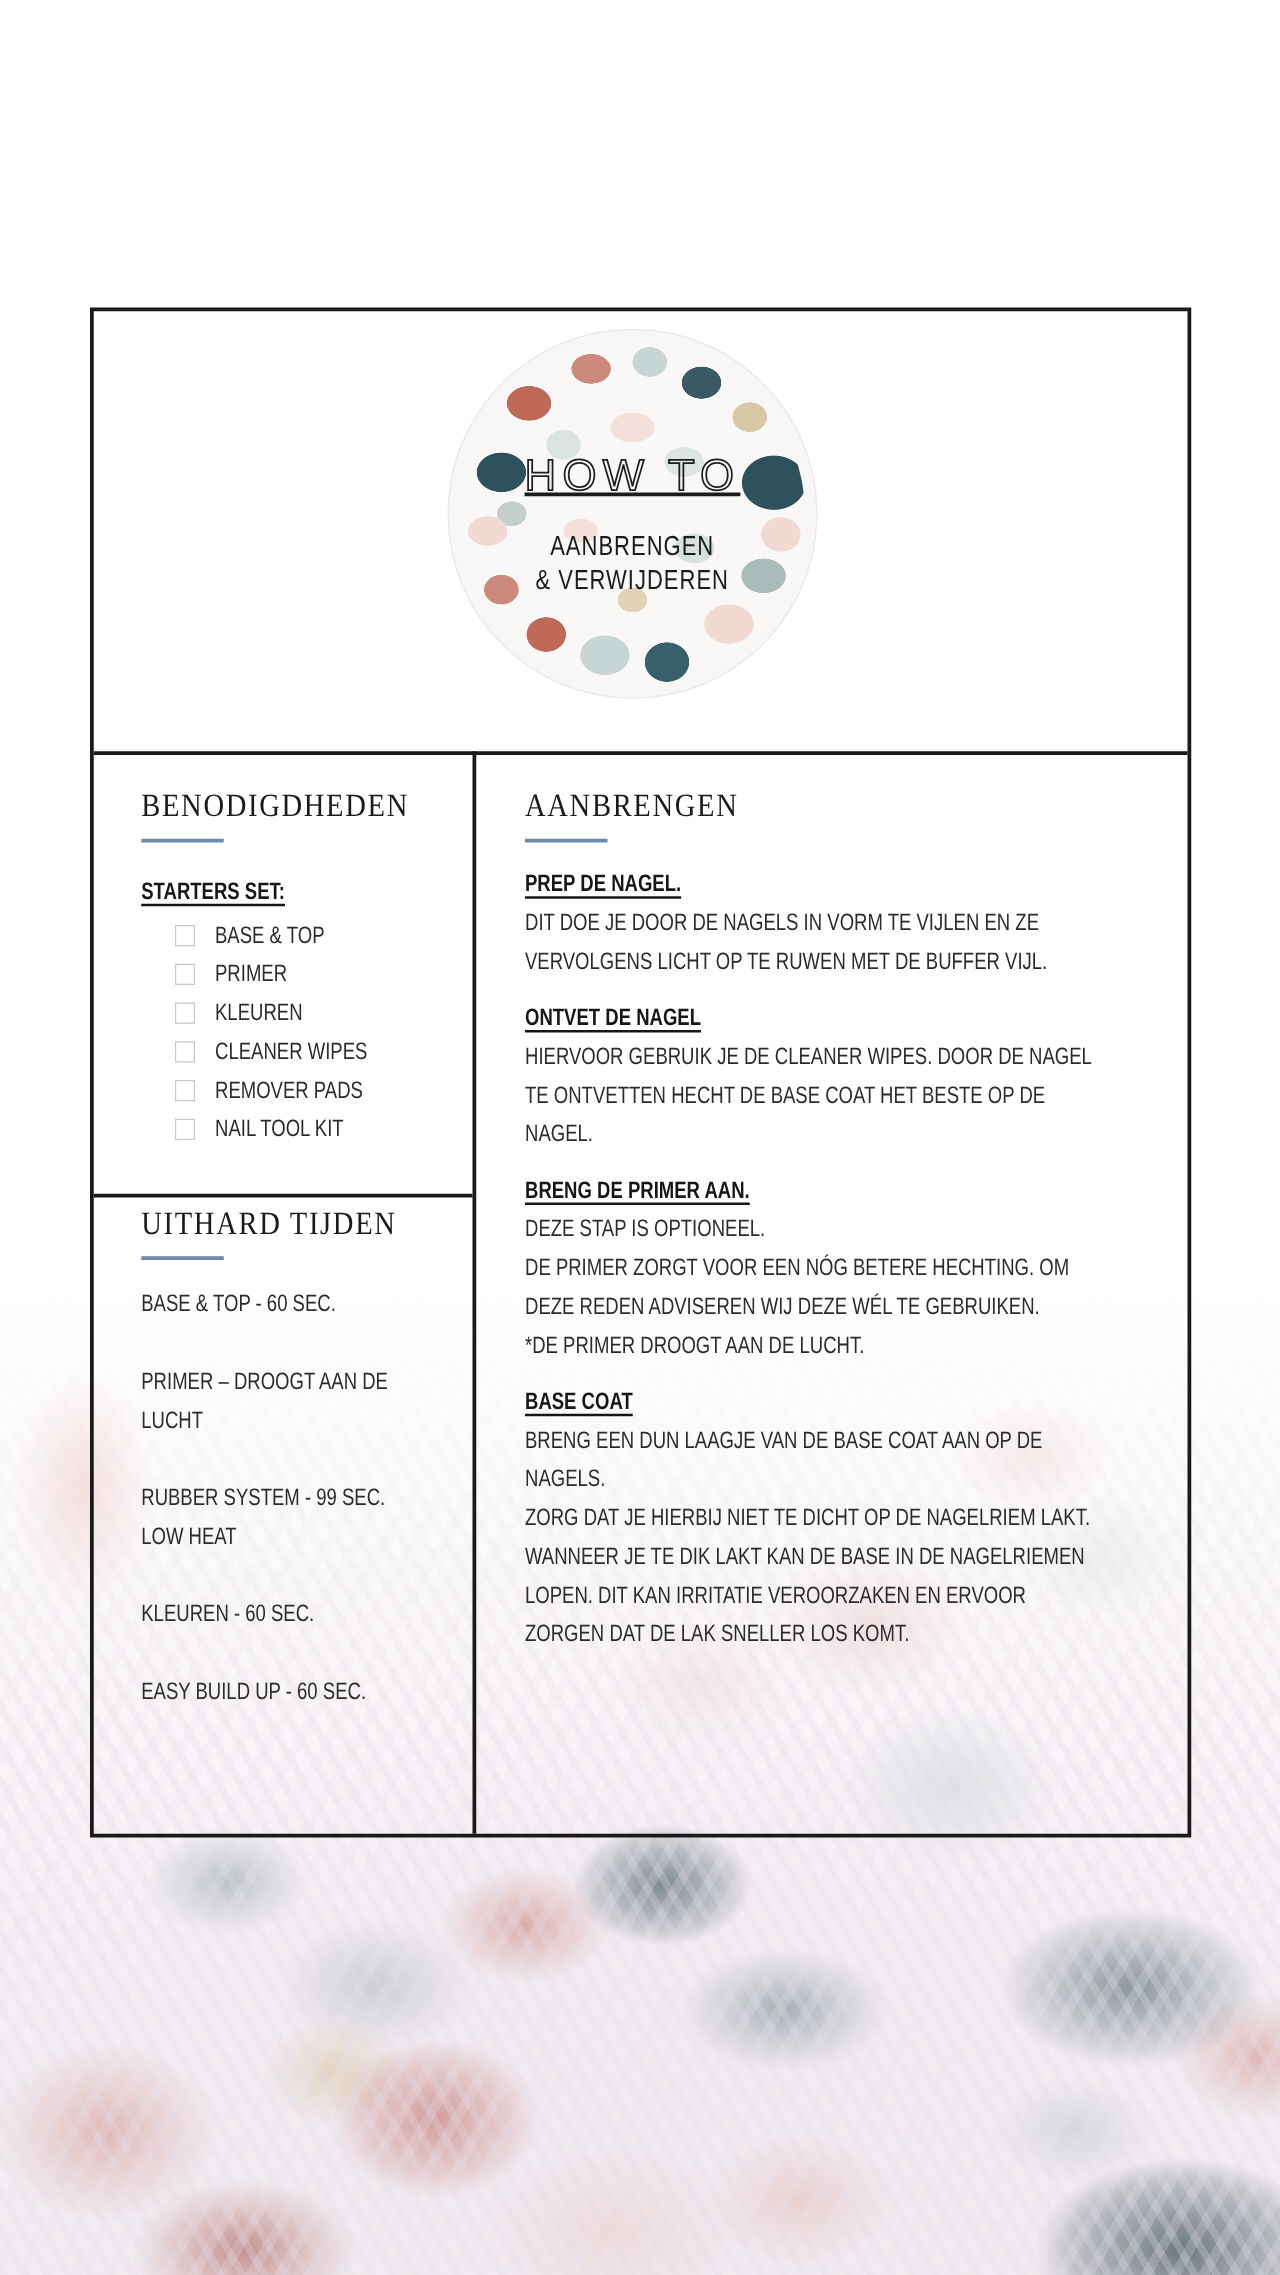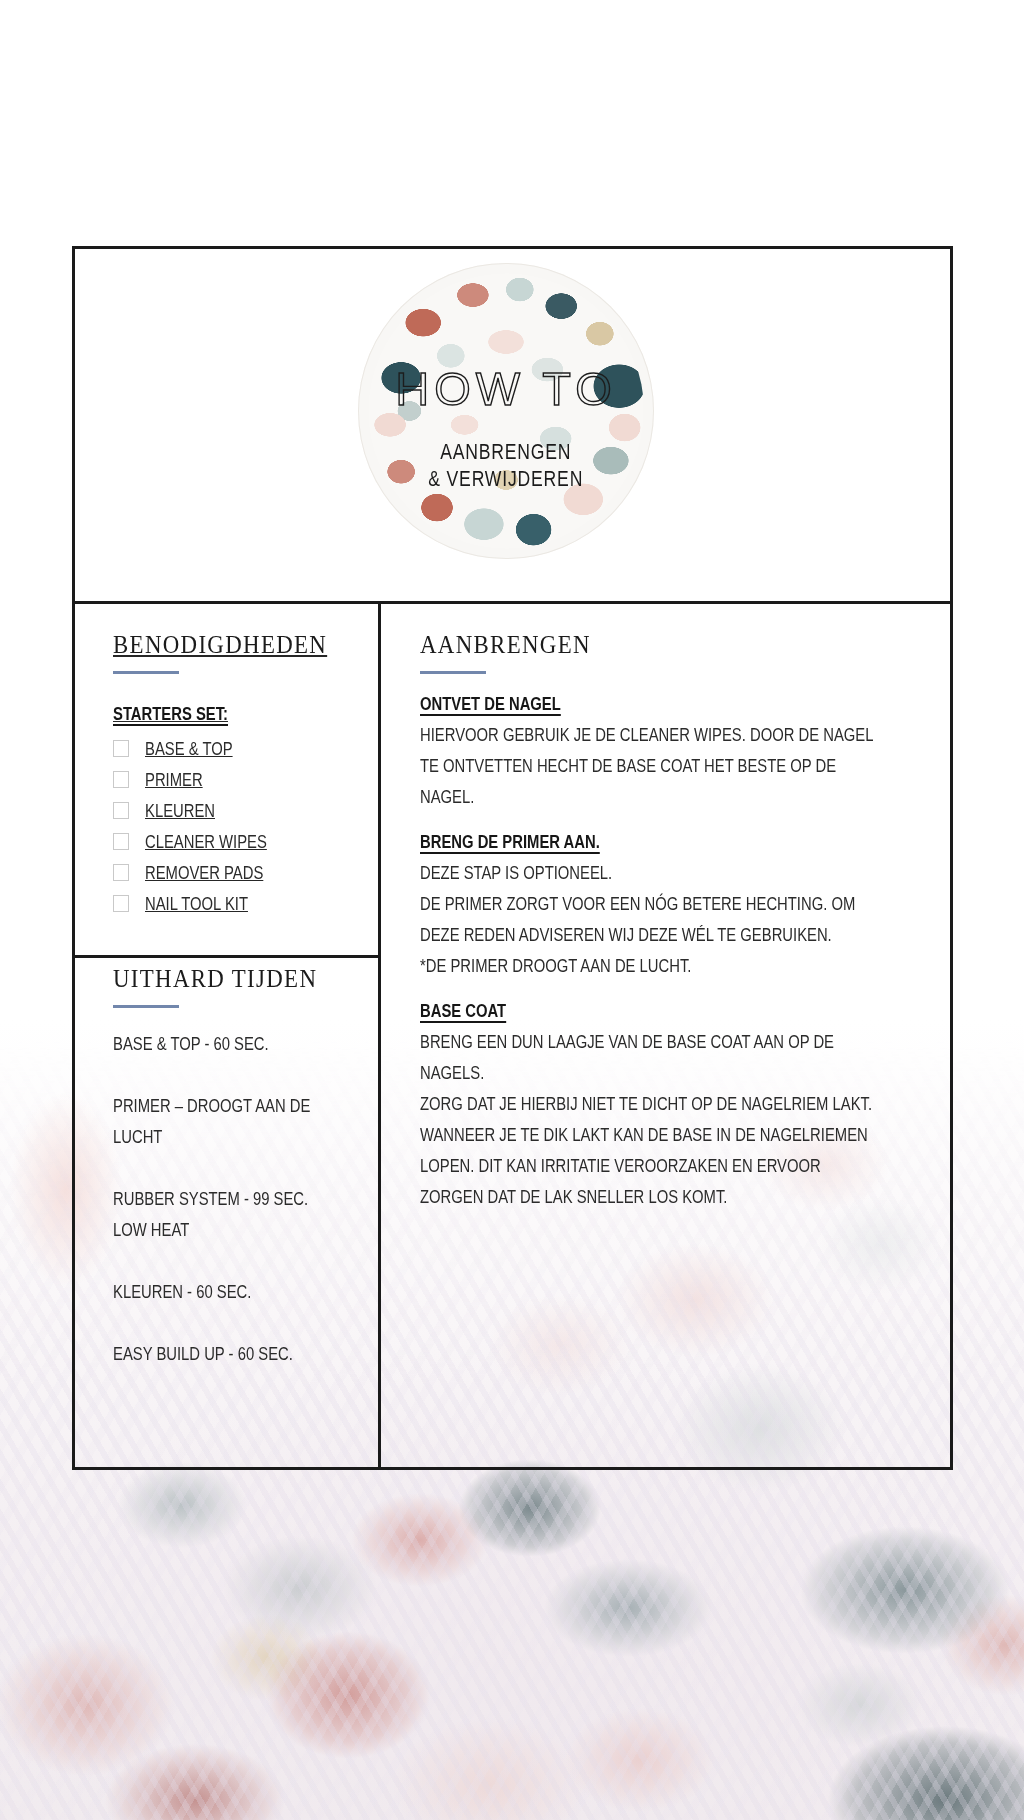--- a/index.html
+++ b/index.html
@@ -72,47 +72,47 @@
       radial-gradient(14px 12px at 30% 30%, #dbe4e2 97%, rgba(0,0,0,0) 100%),
       radial-gradient(18px 12px at 50% 25%, #f3e0da 97%, rgba(0,0,0,0) 100%),
       radial-gradient(16px 12px at 65% 35%, #dde4e2 97%, rgba(0,0,0,0) 100%),
       radial-gradient(14px 10px at 35% 55%, #f3e0da 97%, rgba(0,0,0,0) 100%),
       radial-gradient(16px 12px at 68% 60%, #d6e0de 97%, rgba(0,0,0,0) 100%),
       radial-gradient(12px 10px at 50% 75%, #e0d2b2 97%, rgba(0,0,0,0) 100%),
       radial-gradient(12px 10px at 15% 50%, #c2cfcd 97%, rgba(0,0,0,0) 100%);
   }
   .logo-text{position:absolute;inset:0;display:flex;flex-direction:column;align-items:center;
              padding-top:98px;box-sizing:border-box;}
-  .logo-title{font-size:47px;letter-spacing:5px;color:#1c1c1c;white-space:nowrap;
+  .logo-title{font-size:35px;letter-spacing:5px;color:#1c1c1c;white-space:nowrap;text-decoration:underline;
               -webkit-text-fill-color:rgba(0,0,0,0);-webkit-text-stroke:1.4px #1c1c1c;}
   .logo-sub{margin-top:22px;text-align:center;line-height:27px;}
   .logo-sub div{font-size:22px;letter-spacing:1px;color:#1b1b1b;white-space:nowrap;
                 transform:scaleX(0.8);transform-origin:50% 50%;}
 
   
   .col{position:absolute;box-sizing:border-box;}
-  .col-left1{left:0;top:352px;width:303px;padding:28px 0 0 38px;text-decoration:underline;}
+  .col-left1{left:0;top:352px;width:303px;padding:28px 0 0 38px;}
   .col-left2{left:0;top:706px;width:303px;padding:8px 0 0 38px;}
   .col-right{left:306px;top:352px;right:0;padding:28px 0 0 39px;}
 
   .serif-h{font-family:"Liberation Serif",serif;font-size:26px;line-height:32px;color:#1b1b1b;
            letter-spacing:1.5px;white-space:nowrap;transform:scaleX(0.88);transform-origin:0 50%;}
   .accent-rule{width:66px;height:3px;background:#7287ac;margin-top:10px;}
 
   .cond{transform:scaleX(0.78);transform-origin:0 50%;white-space:nowrap;}
   .line{font-size:19px;line-height:31px;color:#2b2b2b;}
   .b-title{font-size:19px;line-height:31px;font-weight:bold;color:#161616;
            text-decoration:underline;text-decoration-thickness:2px;text-underline-offset:4px;}
   .sec{margin-top:14px;}
   .mt-rule1{margin-top:24px;}  
   .mt-rule2{margin-top:20px;}  
   .mt-rule3{margin-top:18px;}  
   .gap{margin-top:31px;}
 
-  .check-item{display:flex;align-items:center;height:31px;}
+  .check-item{display:flex;align-items:center;height:31px;margin-left:27px;}
   .checkbox{width:14px;height:15px;border:1.5px solid #c9c9c9;background:rgba(255,255,255,0.4);
             margin-right:16px;flex:0 0 auto;}
   .check-label{font-size:19px;color:#2b2b2b;}
   .starters-list{margin-top:4px;}
 </style>
 </head>
 <body>
 
 <div class="page">
   <div class="wash"></div>
@@ -175,20 +175,25 @@
       <div class="line cond gap">RUBBER SYSTEM - 99 SEC.</div>
       <div class="line cond">LOW HEAT</div>
       <div class="line cond gap">KLEUREN - 60 SEC.</div>
       <div class="line cond gap">EASY BUILD UP - 60 SEC.</div>
     </div>
 
     <div class="col col-right">
       <div class="serif-h">AANBRENGEN</div>
       <div class="accent-rule"></div>
 
+      <div class="mt-rule3">
+        <div class="b-title cond">PREP DE NAGEL.</div>
+        <div class="line cond">DIT DOE JE DOOR DE NAGELS IN VORM TE VIJLEN EN ZE</div>
+        <div class="line cond">VERVOLGENS LICHT OP TE RUWEN MET DE BUFFER VIJL.</div>
+      </div>
 
       <div class="sec">
         <div class="b-title cond">ONTVET DE NAGEL</div>
         <div class="line cond">HIERVOOR GEBRUIK JE DE CLEANER WIPES. DOOR DE NAGEL</div>
         <div class="line cond">TE ONTVETTEN HECHT DE BASE COAT HET BESTE OP DE</div>
         <div class="line cond">NAGEL.</div>
       </div>
 
       <div class="sec">
         <div class="b-title cond">BRENG DE PRIMER AAN.</div>

